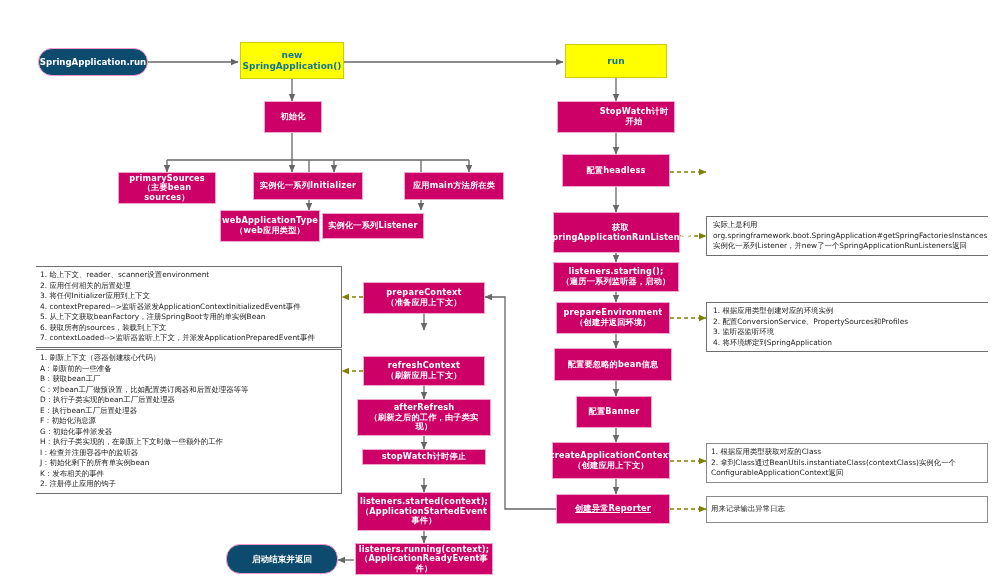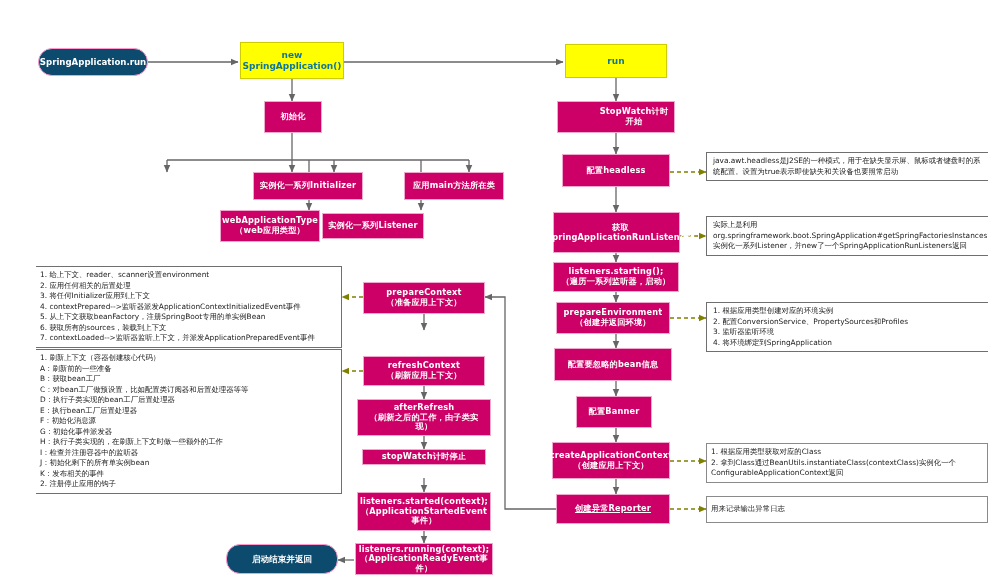--- a/index.html
+++ b/index.html
@@ -126,20 +126,22 @@
     </g>
   </svg>
 
   <div class="node pill" style="left:38px;top:48px;width:110px;height:28px;">SpringApplication.run</div>
 
   <div class="node yellow" style="left:240px;top:42px;width:104px;height:37px;">new
 SpringApplication()</div>
 
   <div class="node magenta" style="left:264px;top:101px;width:58px;height:32px;">初始化</div>
 
+  <div class="node magenta" style="left:118px;top:172px;width:98px;height:32px;">primarySources
+（主要bean sources）</div>
 
   <div class="node magenta" style="left:220px;top:210px;width:100px;height:32px;">webApplicationType
 （web应用类型）</div>
 
   <div class="node magenta" style="left:253px;top:172px;width:110px;height:28px;">实例化一系列Initializer</div>
 
   <div class="node magenta" style="left:322px;top:213px;width:102px;height:26px;">实例化一系列Listener</div>
 
   <div class="node magenta" style="left:404px;top:172px;width:100px;height:28px;">应用main方法所在类</div>
 
@@ -201,21 +203,20 @@
   D：执行子类实现的bean工厂后置处理器
   E：执行bean工厂后置处理器
   F：初始化消息源
   G：初始化事件派发器
   H：执行子类实现的，在刷新上下文时做一些额外的工作
   I：检查并注册容器中的监听器
   J：初始化剩下的所有单实例bean
   K：发布相关的事件
 2. 注册停止应用的钩子</div>
 
-  <div class="note bracket-left" style="left:706px;top:152px;width:282px;">java.awt.headless是J2SE的一种模式，用于在缺失显示屏、鼠标或者键盘时的系统配置。设置为true表示即使缺失和关设备也要照常启动</div>
 
   <div class="note bracket-left" style="left:706px;top:216px;width:282px;">实际上是利用
 org.springframework.boot.SpringApplication#getSpringFactoriesInstances实例化一系列Listener，并new了一个SpringApplicationRunListeners返回</div>
 
   <div class="note bracket-left" style="left:706px;top:302px;width:282px;">1. 根据应用类型创建对应的环境实例
 2. 配置ConversionService、PropertySources和Profiles
 3. 监听器监听环境
 4. 将环境绑定到SpringApplication</div>
 
   <div class="note boxed" style="left:706px;top:443px;width:282px;">1. 根据应用类型获取对应的Class

